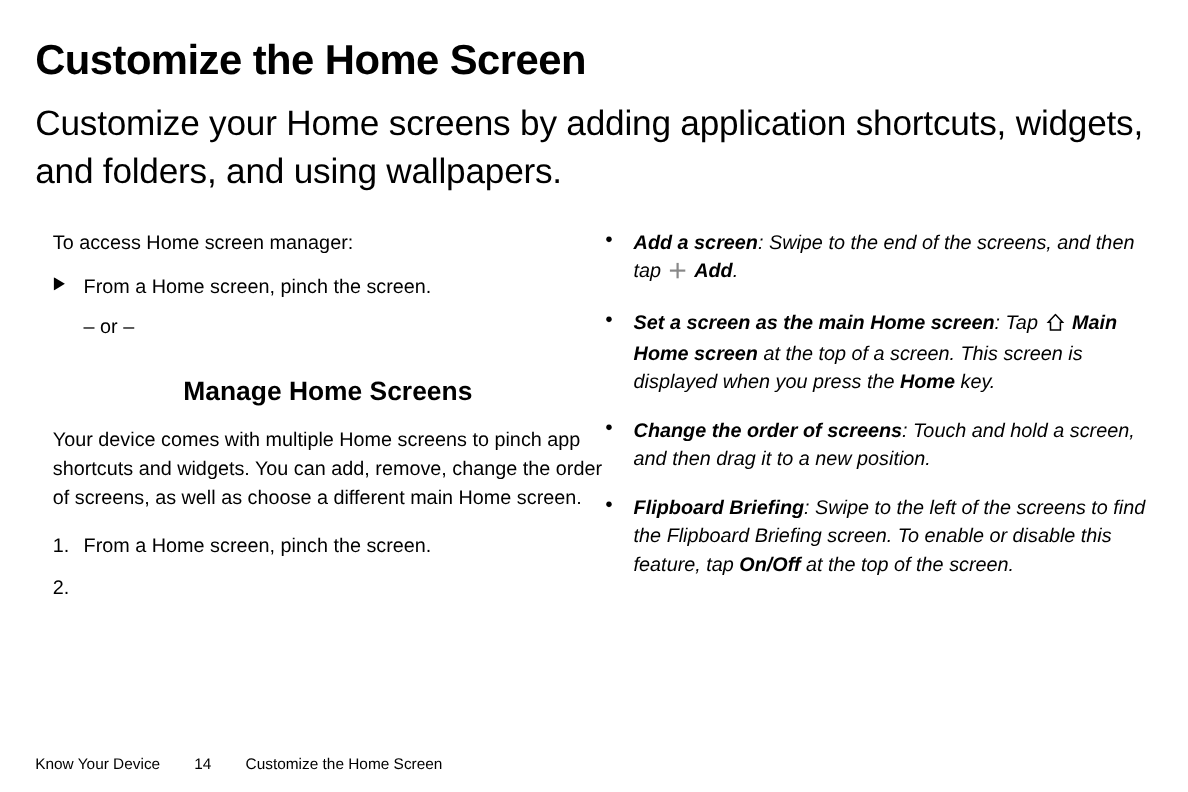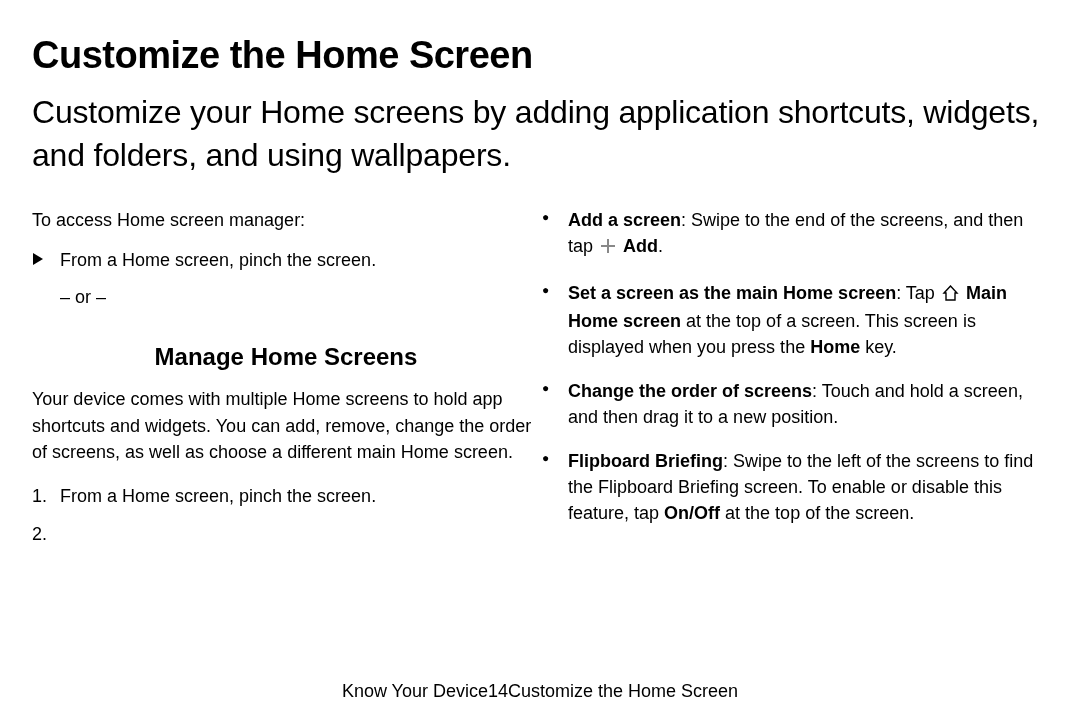--- a/index.html
+++ b/index.html
@@ -19,20 +19,21 @@
     margin-bottom: 14px;
   }
   .intro {
     font-size: 32px;
     line-height: 1.35;
     margin-bottom: 30px;
     letter-spacing: -0.2px;
   }
   .columns {
     display: flex;
+    margin-left: 16px;
   }
   .col {
     flex: 1;
     font-size: 18px;
     line-height: 1.45;
   }
   .lead {
     margin-bottom: 14px;
   }
   .step {
@@ -78,42 +79,44 @@
     left: 0;
   }
   ul.bullets {
     list-style: none;
     padding-left: 0;
   }
   ul.bullets > li {
     position: relative;
     padding-left: 28px;
     margin-bottom: 18px;
+    font-style: italic;
   }
   ul.bullets > li::before {
     content: "●";
     position: absolute;
     left: 2px;
     top: 2px;
     font-size: 12px;
   }
   .b { font-weight: 700; }
   .icon {
     display: inline-block;
     vertical-align: -2px;
     margin: 0 2px;
   }
   .footer {
     position: absolute;
     bottom: 18px;
     left: 32px;
     right: 32px;
     display: flex;
-    justify-content: center;
-    font-size: 18px;
+    justify-content: flex-start;
+    font-size: 14px;
+    gap: 31px;
   }
 </style>
 </head>
 <body>
 
 <h1 class="title">Customize the Home Screen</h1>
 <p class="intro">Customize your Home screens by adding application shortcuts, widgets, and folders, and using wallpapers.</p>
 
 <div class="columns">
   <div class="col">
@@ -122,21 +125,21 @@
       <span class="marker">
         <svg width="12" height="12" viewBox="0 0 12 12">
             <polygon points="1,0 11,6 1,12" fill="#000"></polygon>
           </svg>
       </span>
       <span>From a Home screen, pinch the screen.</span>
     </div>
     <p class="or">– or –</p>
 
     <h2 class="sub">Manage Home Screens</h2>
-    <p class="para">Your device comes with multiple Home screens to hold app shortcuts and widgets. You can add, remove, change the order of screens, as well as choose a different main Home screen.</p>
+    <p class="para">Your device comes with multiple Home screens to pinch app shortcuts and widgets. You can add, remove, change the order of screens, as well as choose a different main Home screen.</p>
 
     <ol class="numbered">
       <li><span class="num">1.</span><span>From a Home screen, pinch the screen.</span></li>
       <li><span class="num">2.</span></li>
     </ol>
   </div>
 
   <div class="col">
     <ul class="bullets">
       <li>

